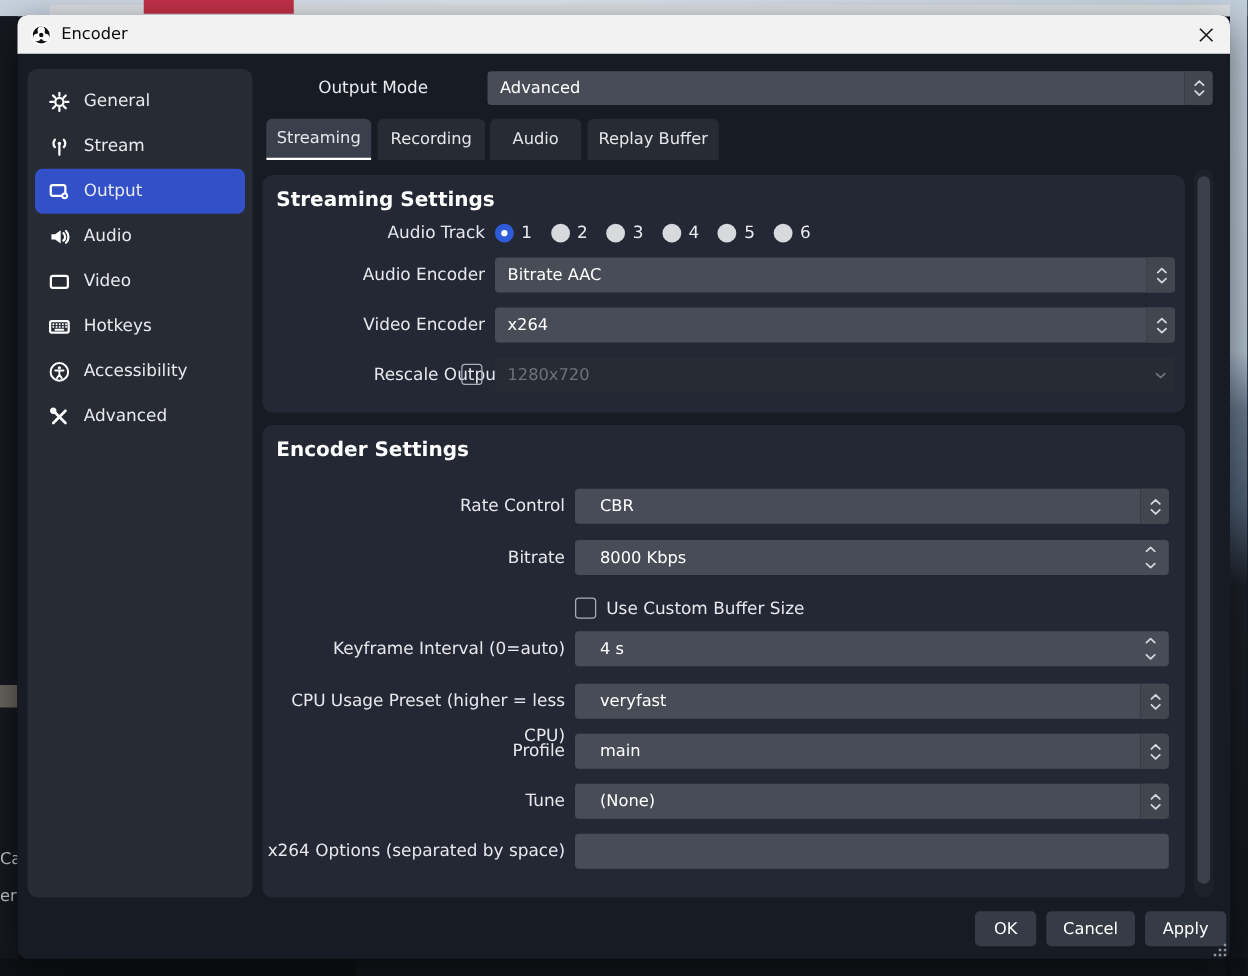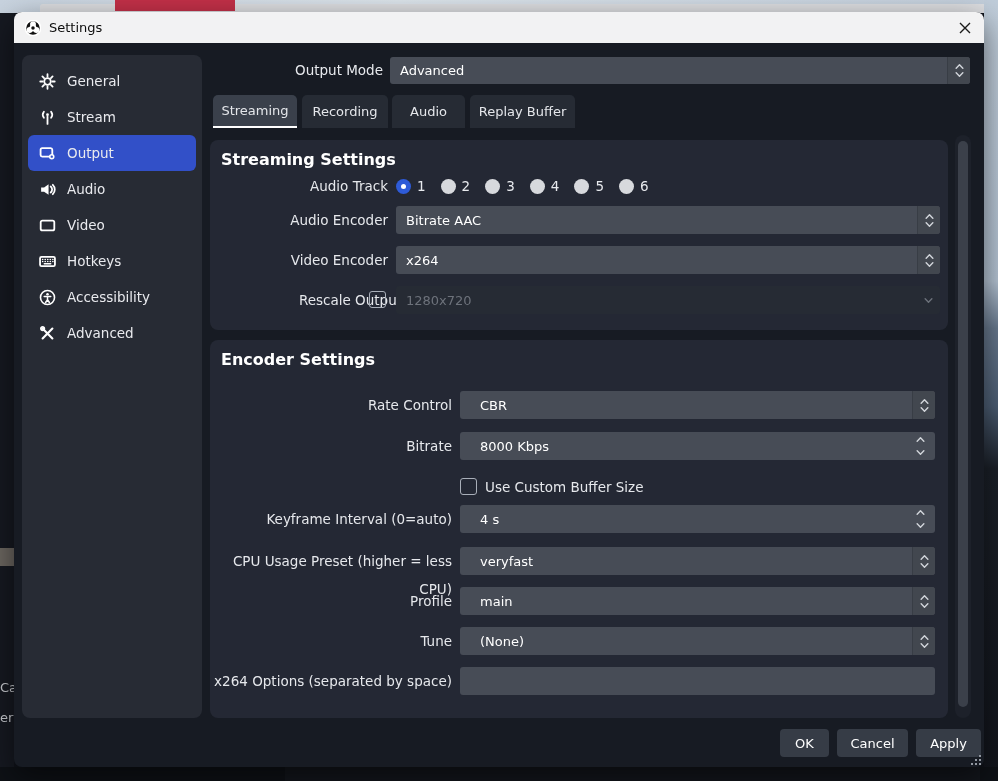--- a/index.html
+++ b/index.html
@@ -33,21 +33,21 @@
   
   .sidebar{position:absolute;left:8px;top:43px;width:180px;height:663px;background:#272b34;border-radius:8px;padding-top:8px;}
   .side-item{position:relative;height:36px;margin:0 6px;display:flex;align-items:center;gap:11px;
              padding-left:11px;border-radius:6px;color:#e9eaee;font-size:13.5px;cursor:pointer;}
   .side-item.selected{background:#3250c8;}
   .side-icon{width:17px;height:17px;flex:0 0 17px;display:flex;align-items:center;justify-content:center;}
   .side-icon svg{width:17px;height:17px;stroke:#fff;fill:none;stroke-width:1.7;stroke-linecap:round;stroke-linejoin:round;}
 
   
   .om-label{position:absolute;left:200px;top:45px;width:169px;height:27px;line-height:27px;
-            text-align:right;color:#e8eaee;font-size:13.5px;}
+            text-align:center;color:#e8eaee;font-size:13.5px;}
   .tab{position:absolute;top:83px;height:33px;background:#262b34;border-radius:5px 5px 0 0;
        color:#e4e6ea;font-size:13px;display:flex;align-items:center;justify-content:center;cursor:pointer;}
   .tab.active{background:#3a404b;border-bottom:2px solid #ffffff;}
 
   
   .card{position:absolute;left:196px;width:738px;background:#242834;border-radius:8px;}
   .card-title{position:absolute;left:11px;top:10px;color:#ffffff;font-size:16px;font-weight:bold;}
   .row{position:absolute;left:0;right:0;height:28px;}
   .row-label{position:absolute;top:0;height:28px;line-height:28px;text-align:right;color:#e6e8ec;font-size:13.5px;}
   .card1 .row-label{left:0;width:178px;}
@@ -110,21 +110,21 @@
   <div class="titlebar">
     <span class="side-icon">
       <svg viewBox="0 0 16 16" style="width:16px;height:16px;">
         <circle cx="8" cy="8" r="7.6" fill="#111"></circle>
         <circle cx="8" cy="4.1" r="2.1" fill="#fff"></circle>
         <circle cx="4.6" cy="10" r="2.1" fill="#fff"></circle>
         <circle cx="11.4" cy="10" r="2.1" fill="#fff"></circle>
         <circle cx="8" cy="8" r="2.6" fill="#111"></circle>
       </svg>
     </span>
-    <span class="title">Settings</span>
+    <span class="title">Encoder</span>
     <span class="close-btn">
       <svg viewBox="0 0 12 12" style="width:12px;height:12px;stroke:#1a1a1a;stroke-width:1.4;">
         <path d="M1 1 L11 11 M11 1 L1 11"></path>
       </svg>
     </span>
   </div>
 
   <div class="sidebar">
     <div class="side-item">
       <span class="side-icon">

